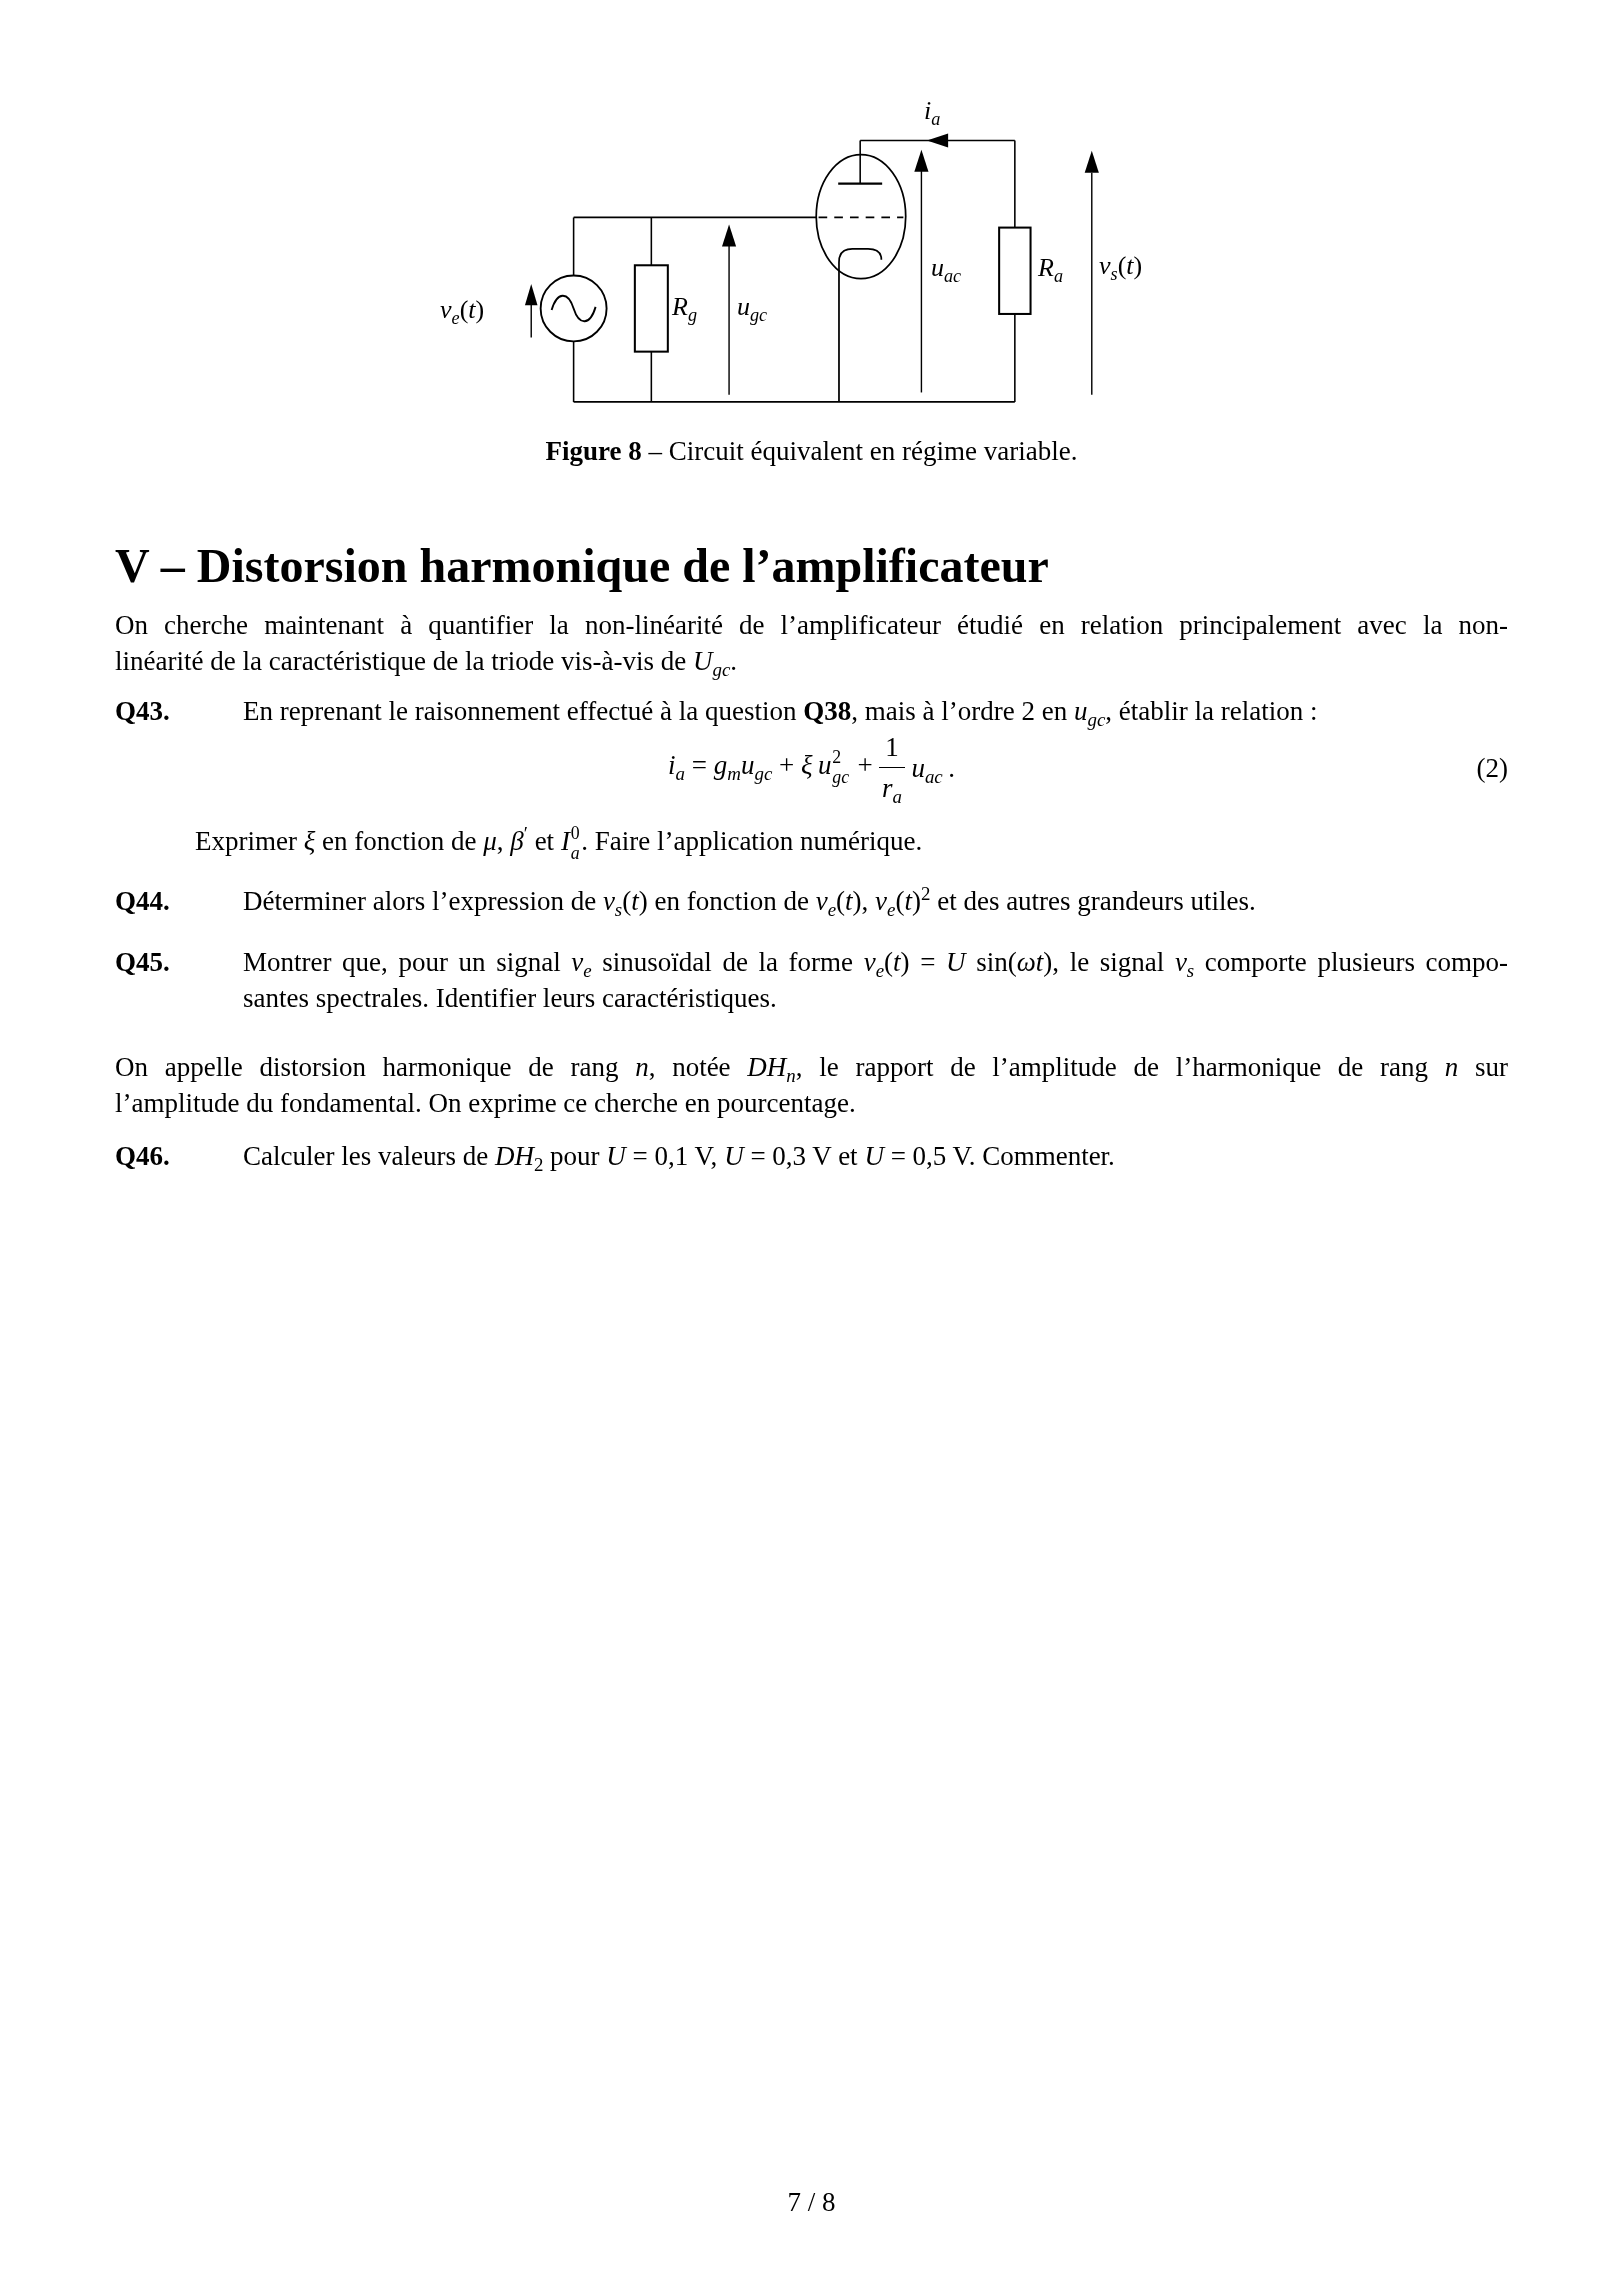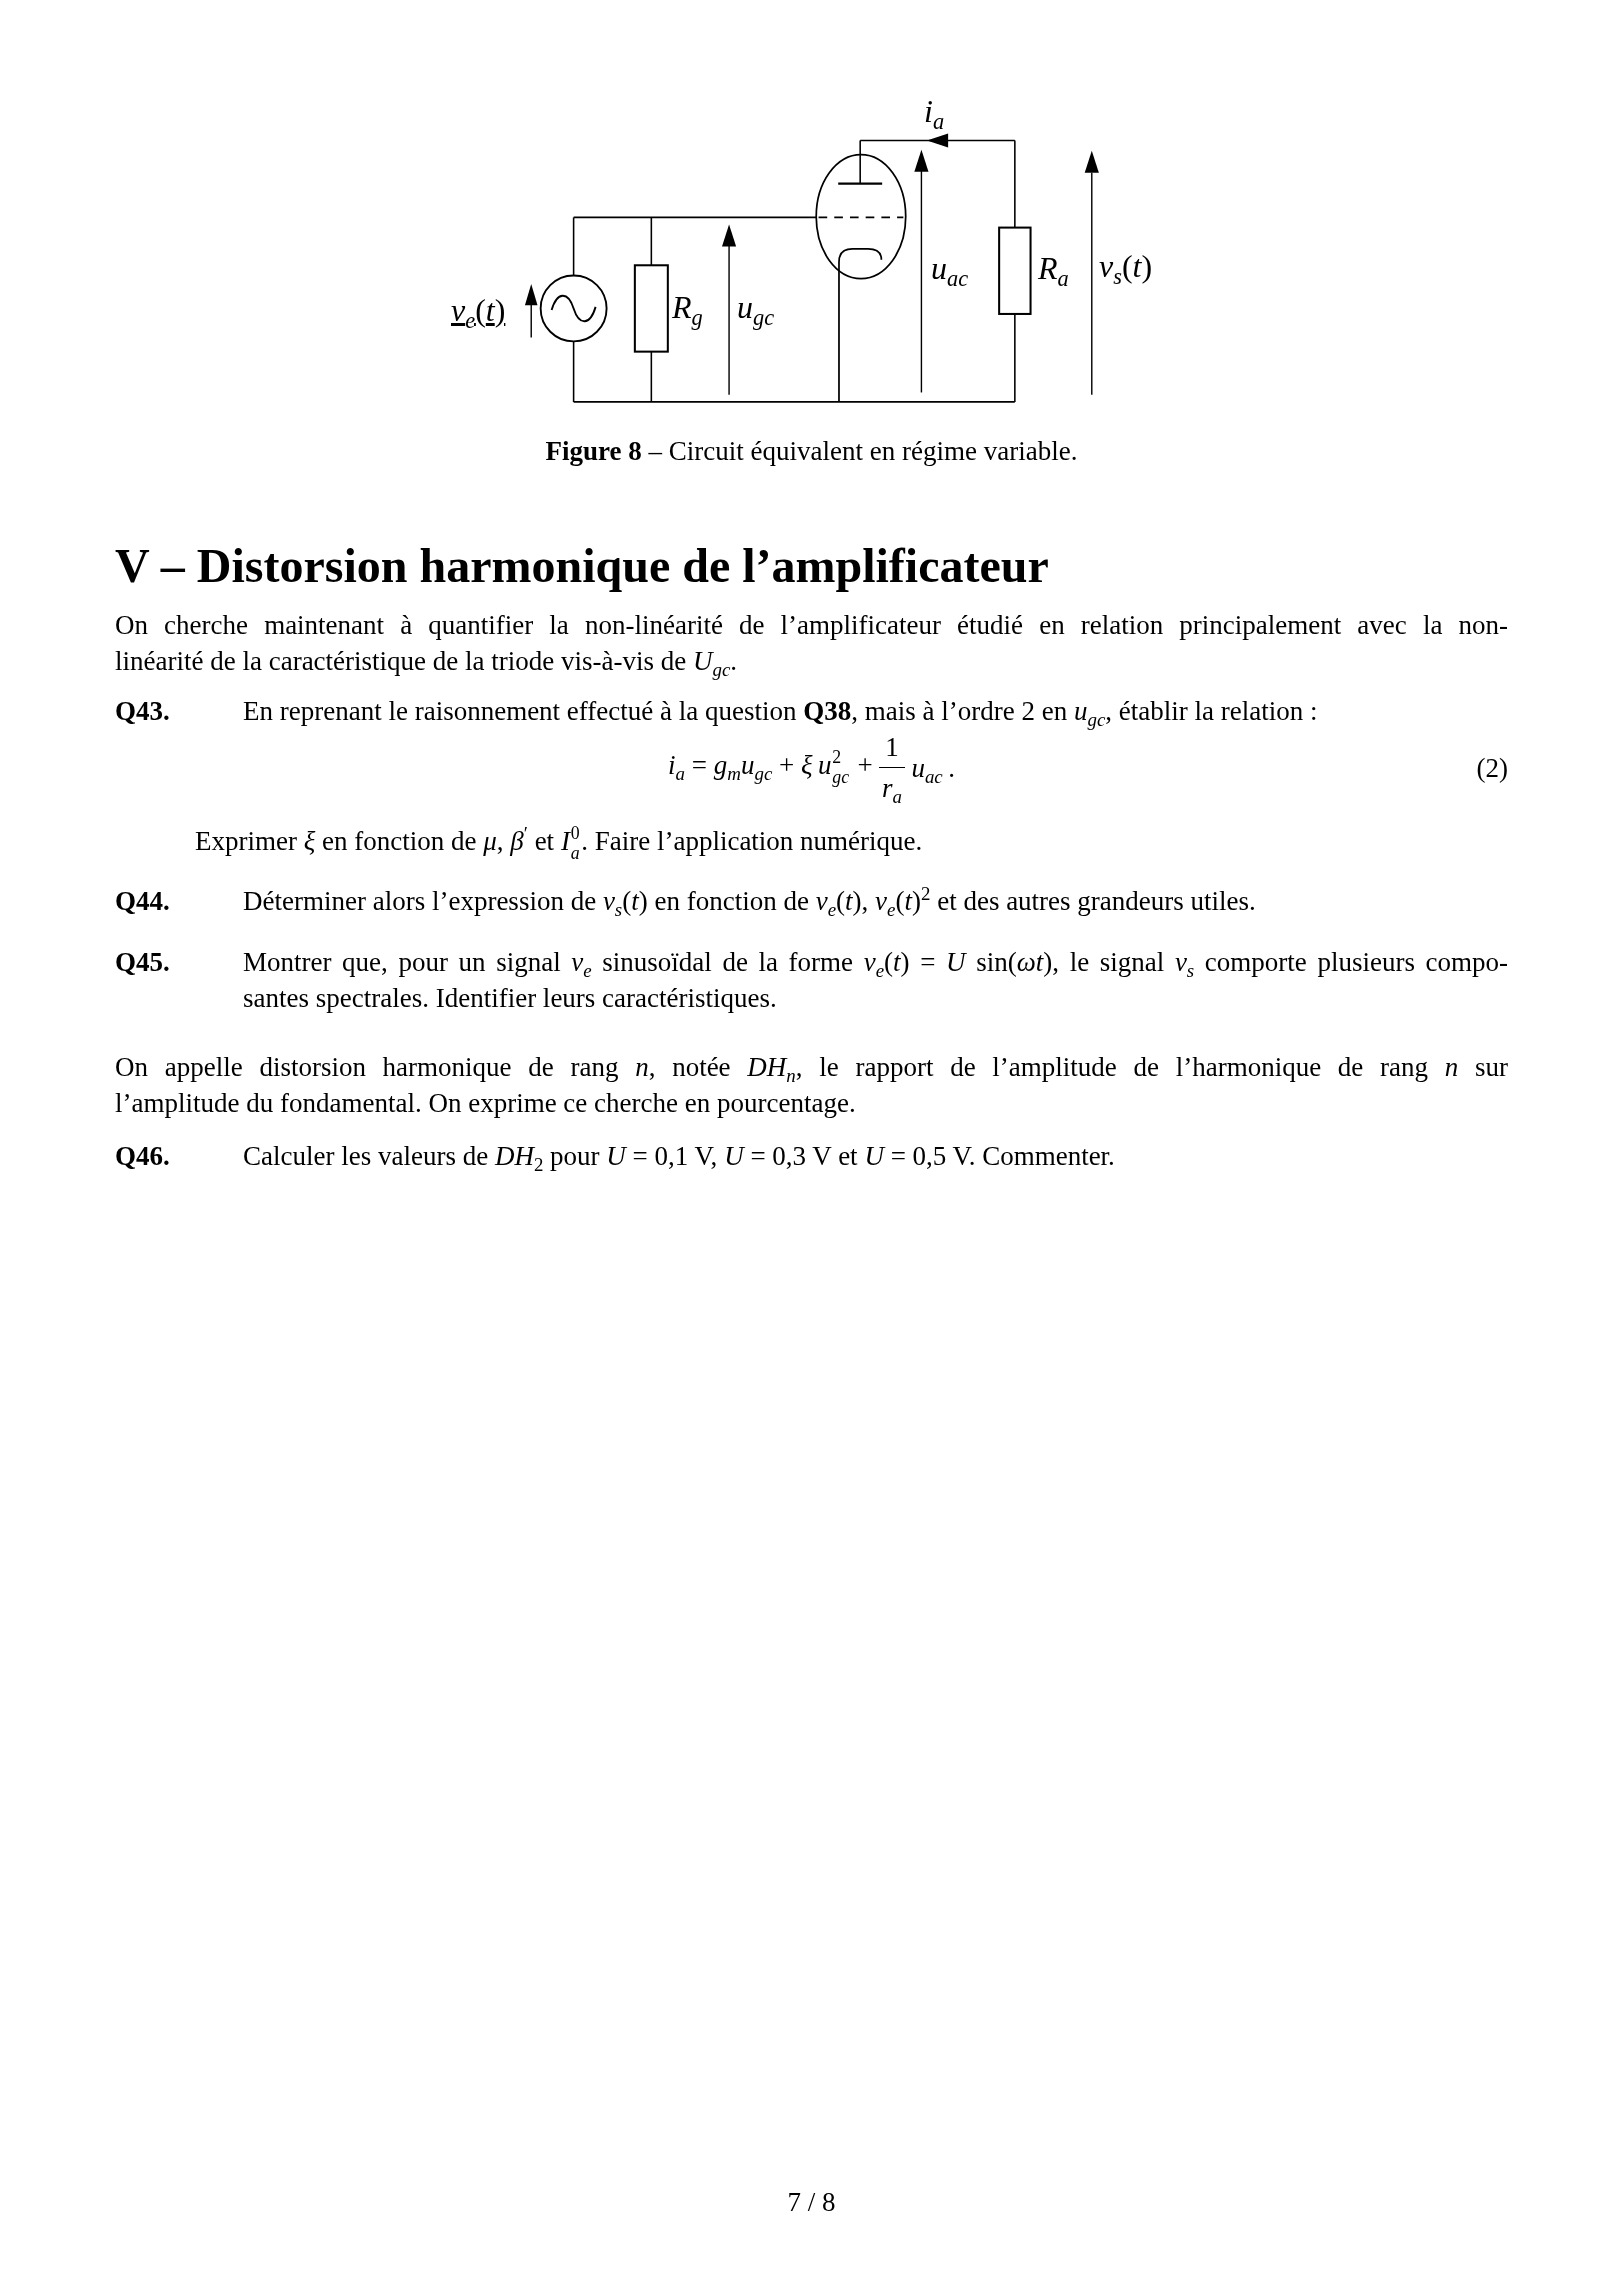--- a/index.html
+++ b/index.html
@@ -12,21 +12,21 @@
     font-size:27px;
     line-height:36px;
     overflow:hidden;
   }
   .abs{position:absolute;}
   .col{left:115px;width:1393px;}
 
   
   .figure{position:absolute;left:440px;top:69px;width:754px;height:369px;}
   .figure svg{position:absolute;left:0;top:0;width:754px;height:369px;}
-  .fig-label{position:absolute;white-space:nowrap;font-size:32px;line-height:30px;}
+  .fig-label{position:absolute;white-space:nowrap;font-size:26px;line-height:30px;}
   .fig-label sub{font-size:0.7em;}
   .caption{top:433px;text-align:center;font-size:27px;}
 
   
   .heading{top:545px;font-size:48px;line-height:41px;font-weight:bold;white-space:nowrap;}
   .para{text-align:left;}
   .jline{text-align:justify;text-align-last:justify;}
   .q{display:flex;}
   .qlabel{font-weight:bold;flex:0 0 80px;}
   .qtext{flex:1;margin-left:48px;}
@@ -89,21 +89,21 @@
         <path d="M676,430 V388" stroke-width="1.8"></path>
       </g>
       <g fill="#000" stroke="none">
         <path d="M1180,179 L1207,170 L1207,188 Z"></path>
         <path d="M928,286 L919,314 L937,314 Z"></path>
         <path d="M1173,191 L1164,219 L1182,219 Z"></path>
         <path d="M1390,192 L1381,220 L1399,220 Z"></path>
         <path d="M676,362 L668,389 L684,389 Z"></path>
       </g>
     </svg>
-    <div class="fig-label" style="left:11px;top:226px;text-decoration:underline;"><i>v</i><sub><i>e</i></sub>(<i>t</i>)</div>
+    <div class="fig-label" style="left:0;top:226px;"><i>v</i><sub><i>e</i></sub>(<i>t</i>)</div>
     <div class="fig-label" style="left:232px;top:223px;"><i>R</i><sub><i>g</i></sub></div>
     <div class="fig-label" style="left:297px;top:223px;"><i>u</i><sub><i>gc</i></sub></div>
     <div class="fig-label" style="left:484px;top:27px;"><i>i</i><sub><i>a</i></sub></div>
     <div class="fig-label" style="left:491px;top:184px;"><i>u</i><sub><i>ac</i></sub></div>
     <div class="fig-label" style="left:598px;top:184px;"><i>R</i><sub><i>a</i></sub></div>
     <div class="fig-label" style="left:659px;top:182px;"><i>v</i><sub><i>s</i></sub>(<i>t</i>)</div>
   </div>
 
   <div class="abs col caption">
     <b>Figure 8</b><span> – Circuit équivalent en régime variable.</span>

